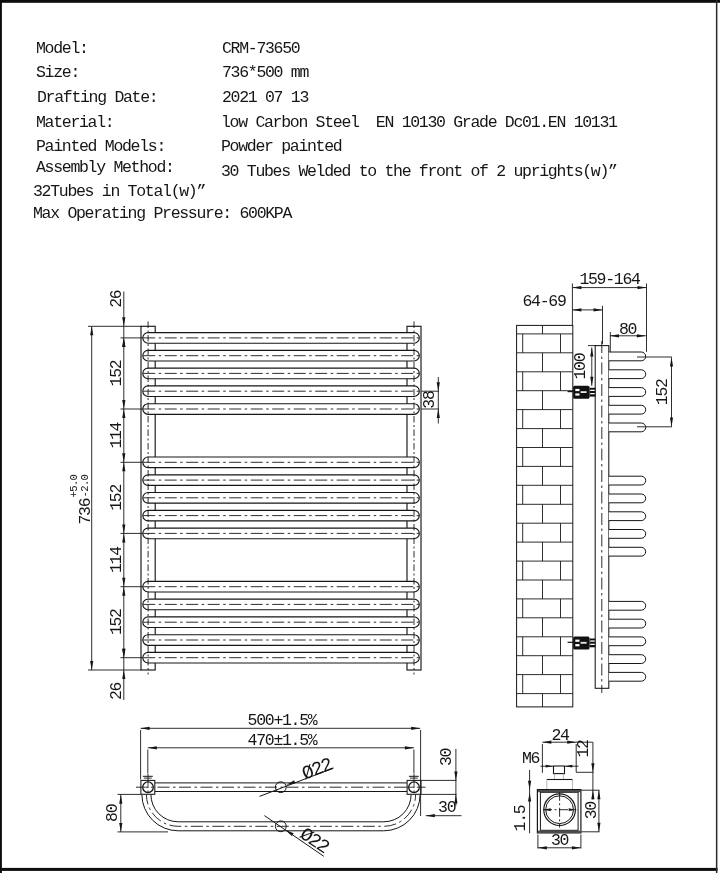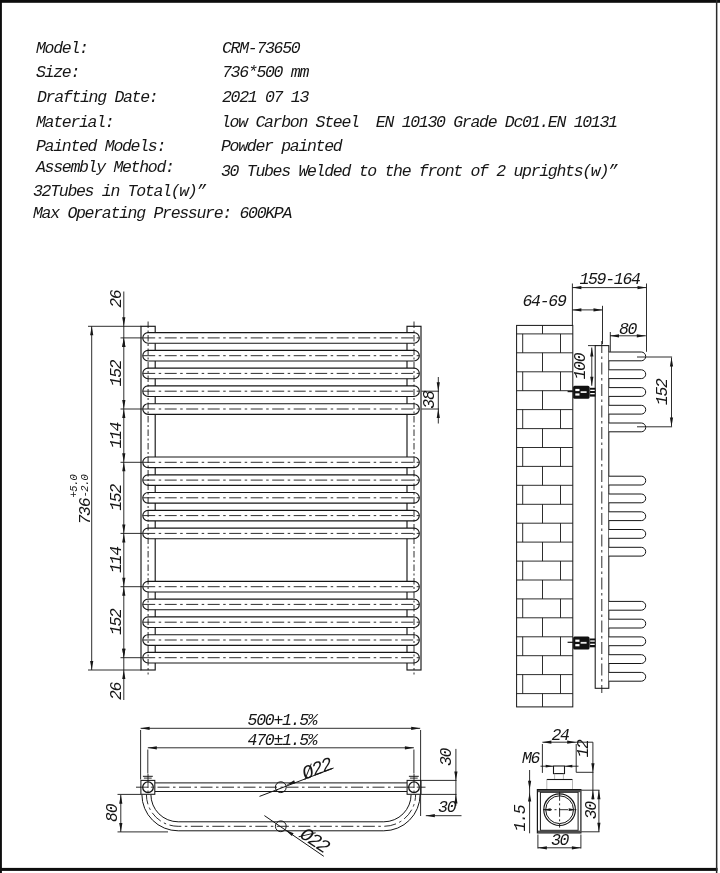--- a/index.html
+++ b/index.html
@@ -1,14 +1,14 @@
 <!DOCTYPE html>
 <html><head><meta charset="utf-8"><style>
 html,body{margin:0;padding:0;background:#fff;}
-#page{position:relative;width:720px;height:873px;background:#ffffff;overflow:hidden;opacity:0.999;font-style:italic;}
+#page{position:relative;width:720px;height:873px;background:#ffffff;overflow:hidden;opacity:0.999;}
 svg{position:absolute;left:0;top:0;}
 </style></head><body>
 <div id="page">
 <svg width="720" height="873" viewBox="0 0 720 873" shape-rendering="geometricPrecision">
 
 <rect x="0.0" y="0.0" width="720.0" height="2.8" fill="#0d0d0d"></rect>
 
 <rect x="0.0" y="0.0" width="1.9" height="873.0" fill="#0d0d0d"></rect>
 
 <rect x="0.0" y="867.9" width="717.5" height="3.0" fill="#0d0d0d"></rect>

